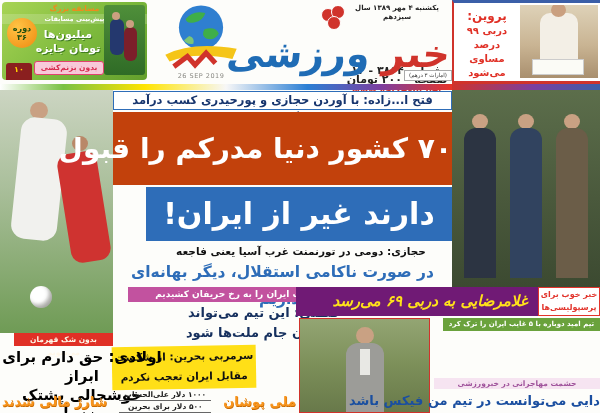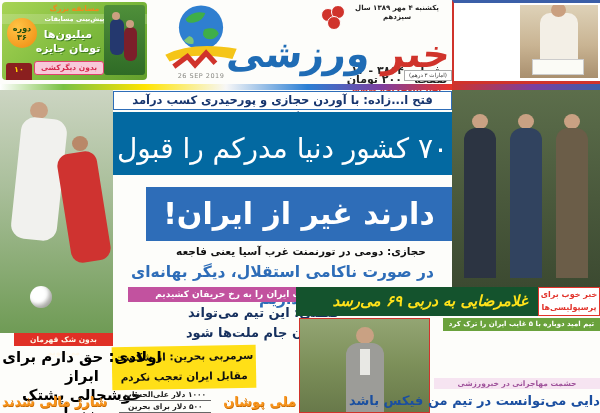--- a/index.html
+++ b/index.html
@@ -80,22 +80,22 @@
   .lp-rhead{left:72px;top:46px;width:16px;height:15px;border-radius:50%;background:#b98868;}
   .lp-ball{left:30px;top:196px;width:22px;height:22px;border-radius:50%;
     background:radial-gradient(circle at 34% 30%,#ffffff 45%,#e4e4e0 70%,#c9c9c4);
     box-shadow:inset -3px -3px 4px rgba(0,0,0,.25);}
   .caption-red{left:14px;top:333px;width:99px;height:13px;background:#e03026;color:#fff7e8;
     font-size:7.5px;font-weight:bold;line-height:13px;}
 
   
   .kicker{left:113px;top:91px;width:339px;height:19px;background:#fff;border:1.5px solid #2e6db8;
     color:#17356e;font-size:11.5px;font-weight:bold;line-height:16px;}
-  .headline1{left:113px;top:112px;width:339px;height:63px;background:#0369a1;color:#fff;
-    font-size:28px;font-weight:normal;line-height:73px;white-space:nowrap;}
+  .headline1{left:113px;top:112px;width:339px;height:73px;background:#c2410c;color:#fff;
+    font-size:28px;font-weight:bold;line-height:73px;white-space:nowrap;}
   .headline2{left:146px;top:187px;width:306px;height:54px;background:#2e6db8;color:#fff;
     font-size:30px;font-weight:bold;line-height:54px;white-space:nowrap;}
   .sub1{left:150px;top:243px;width:302px;height:16px;color:#111;font-size:10.5px;font-weight:bold;line-height:16px;}
   .sub2{left:113px;top:259px;width:339px;height:27px;color:#2e6db8;font-size:15.5px;font-weight:bold;line-height:27px;}
   .magenta{left:128px;top:287px;width:217px;height:15px;background:#c2529f;color:#fff;
     font-size:9px;font-weight:bold;line-height:15px;}
   .ghotbi{left:180px;top:303px;width:167px;color:#16305e;font-size:13px;font-weight:bold;line-height:20px;}
   .bahrain{left:112px;top:346px;width:144px;height:43px;background:#ffdf17;color:#111;
     font-size:10.5px;font-weight:bold;line-height:20px;transform:rotate(-1deg);}
   .oladi{left:2px;top:348px;width:160px;color:#000;font-size:15px;font-weight:bold;line-height:19px;}
@@ -110,21 +110,21 @@
     line-height:11px;text-align:center;direction:rtl;}
 
   
   .three-men{left:452px;top:90px;width:148px;height:197px;
     background:linear-gradient(180deg,#5c6e4b 0%,#4a593c 55%,#3c4a31 100%);overflow:hidden;}
   .tm-fig{top:38px;width:32px;height:150px;border-radius:12px 12px 0 0;}
   .tm-f1{left:12px;background:#2c3442;}
   .tm-f2{left:58px;background:#31435f;}
   .tm-f3{left:104px;background:#6b5d48;}
   .tm-head{top:24px;width:16px;height:15px;border-radius:50%;background:#c9a183;}
-  .red-band{left:296px;top:287px;width:268px;height:29px;background:#14532d;color:#ffe21a;
+  .red-band{left:296px;top:287px;width:268px;height:29px;background:#701a75;color:#ffe21a;
     font-size:15px;font-weight:bold;font-style:italic;line-height:29px;white-space:nowrap;}
   .persepolis{left:538px;top:287px;width:62px;height:29px;background:#fff;border:1.5px solid #e2342c;
     color:#e2342c;font-size:8px;font-weight:bold;line-height:13px;}
   .green-strip{left:443px;top:318px;width:157px;height:13px;background:#6aa23c;color:#fff;
     font-size:7px;font-weight:bold;line-height:13px;}
   .mohajerani{left:299px;top:318px;width:131px;height:95px;border:1px solid #d0332b;
     background:linear-gradient(180deg,#93a573 0%,#7c8f59 50%,#68794a 100%);overflow:hidden;}
   .mj-suit{left:46px;top:24px;width:38px;height:72px;border-radius:12px 12px 0 0;background:#9c9c98;}
   .mj-shirt{left:60px;top:30px;width:10px;height:26px;background:#e8e8e4;}
   .mj-head{left:56px;top:8px;width:18px;height:17px;border-radius:50%;background:#c9a183;}
@@ -150,21 +150,21 @@
     <div class="abs promo-top ctr">مسابقه بزرگ</div>
     <div class="abs promo-sub ctr">پیش‌بینی مسابقات</div>
     <div class="abs promo-badge ctr">دوره ۳۶</div>
     <div class="abs promo-prize ctr">میلیون‌ها تومان جایزه</div>
     <div class="abs promo-photo">
       <div class="abs pp-fig1"></div>
       <div class="abs pp-fig2"></div>
       <div class="abs pp-head" style="left:8px;top:7px;"></div>
       <div class="abs pp-head" style="left:22px;top:15px;"></div>
     </div>
-    <div class="abs promo-lottery ctr">بدون دیگر‌کشی</div>
+    <div class="abs promo-lottery ctr">بدون بزنم‌کشی</div>
     <div class="abs promo-page ctr">۱۰</div>
   </div>
 
   <div class="abs globe-wrap">
     <svg width="86" height="68" viewBox="0 0 100 80">
       <circle cx="50" cy="30" r="26" fill="#2f7fd0"></circle>
       <path d="M32 20 q9 -11 23 -7 q-2 9 -13 11 q-9 2 -10 -4z" fill="#3fae49"></path>
       <path d="M54 32 q13 -4 17 5 q-5 9 -15 6 q-6 -4 -2 -11z" fill="#3fae49"></path>
       <path d="M36 40 q7 2 5 9 q-7 2 -11 -4z" fill="#7cc576"></path>
       <path d="M8 62 q32 -16 84 -7 l-5 12 q-44 -9 -74 3z" fill="#f5c518"></path>
@@ -186,20 +186,25 @@
     <div class="web">www.varzeshi.net</div>
   </div>
 
   <div class="abs logo-fa rtl">
     <span class="p1">خبر</span>
     <span class="p2">ورزشی</span>
   </div>
   <div class="abs uae-price rtl ctr">(امارات ۳ درهم)</div>
 
   <div class="abs parvin">
+    <div class="abs parvin-text rtl ctr">
+      <div class="n">پروین:</div>
+      <div class="l">دربی ۹۹ درصد</div>
+      <div class="l">مساوی می‌شود</div>
+    </div>
     <div class="abs parvin-photo">
       <div class="abs pv-fig"></div>
       <div class="abs pv-head"></div>
       <div class="abs pv-cake"></div>
     </div>
   </div>
 
   <div class="abs rainbow"></div>
   <div class="abs photo-topbar"></div>
 

